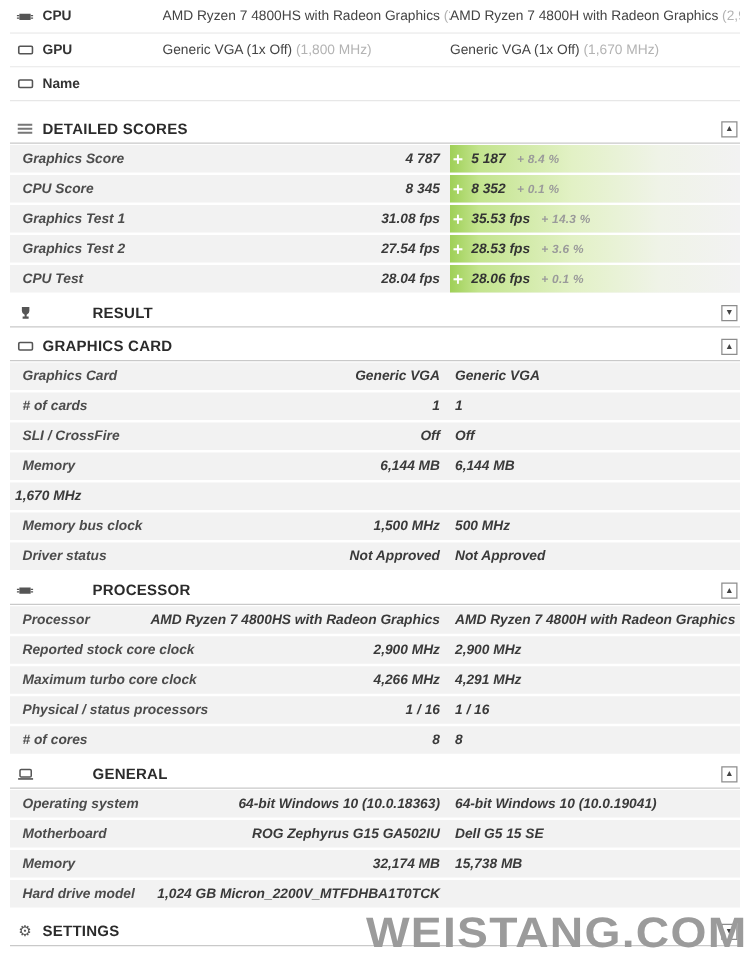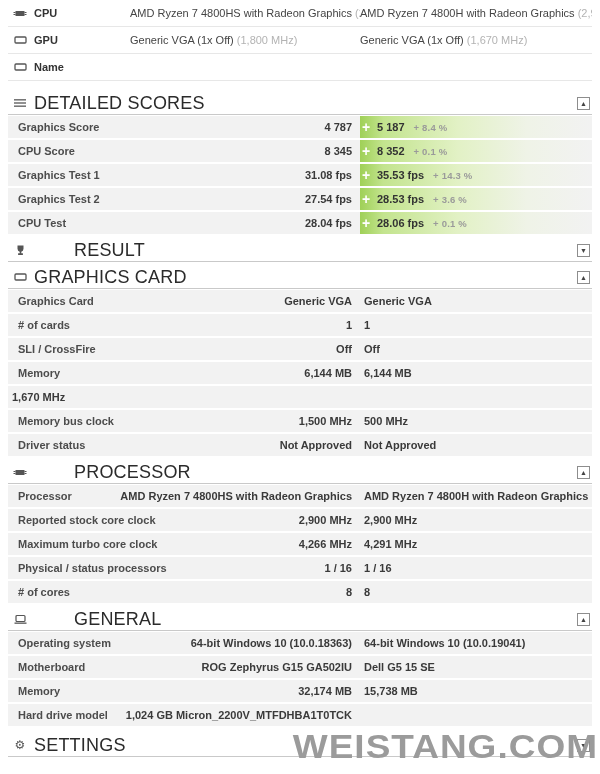--- a/index.html
+++ b/index.html
@@ -12,30 +12,30 @@
   
   .toprow{height:26px;border-bottom:1px solid #e7e7e7;display:flex;align-items:center;font-size:11px;background:#fff;}
   .toprow .ticon{width:16px;margin-left:4px;margin-right:6px;display:flex;align-items:center;justify-content:center;}
   .toprow .tlabel{font-weight:bold;color:#333;width:96px;font-size:11px;}
   .toprow .tcol1{width:230px;color:#444;white-space:nowrap;overflow:hidden;}
   .toprow .tcol2{flex:1;color:#444;white-space:nowrap;overflow:hidden;}
   .subtext{color:#b3b3b3;}
   
   .sheader{height:22px;border-bottom:1px solid #c9c9c9;display:flex;align-items:center;background:#fff;}
   .sheader .hicon{width:16px;margin-left:4px;margin-right:6px;display:flex;align-items:center;justify-content:center;color:#555;}
-  .sheader .htitle{font-weight:normal;color:#2b2b2b;font-size:18px;letter-spacing:.2px;}
+  .sheader .htitle{font-weight:bold;color:#2b2b2b;font-size:12px;letter-spacing:.2px;}
   .toggle{margin-left:auto;margin-right:2px;width:13px;height:13px;border:1px solid #8d8d8d;background:#fff;
     display:flex;align-items:center;justify-content:center;font-size:7px;color:#444;line-height:1;cursor:pointer;box-sizing:border-box;}
   .mt-first{margin-top:11px;}
   .mt-sec{margin-top:5px;gap:40px;}
   .mt-sec2{margin-top:4px;}
   .mt-settings{margin-top:8px;}
   
   .rows{margin-top:1px;}
-  .row{display:flex;height:22px;margin-bottom:2px;background:#f2f2f2;align-items:center;font-size:11px;}
+  .row{display:flex;height:22px;margin-bottom:2px;background:#f2f2f2;align-items:center;font-size:11px;font-style:italic;}
   .row .left{width:352px;display:flex;justify-content:space-between;align-items:center;box-sizing:border-box;padding-left:10px;}
   .row .rlabel{font-weight:bold;color:#4c4c4c;white-space:nowrap;}
   .row .val1{color:#3a3a3a;padding-right:8px;white-space:nowrap;font-weight:600;text-align:right;}
   .row .right{flex:1;height:100%;display:flex;align-items:center;box-sizing:border-box;padding-left:4px;color:#3a3a3a;font-weight:600;white-space:nowrap;}
   .row .right.green{
     position:relative;padding-left:17px;
     background:linear-gradient(90deg,#9fd057 0%,#c3e48e 10%,#e2f1c5 42%,#eff3e7 72%,#f2f2f2 100%);
   }
   .plus{position:absolute;left:2px;top:50%;transform:translateY(-50%);color:#fff;font-weight:bold;font-size:14px;}
   .val2{font-weight:600;color:#333;}

